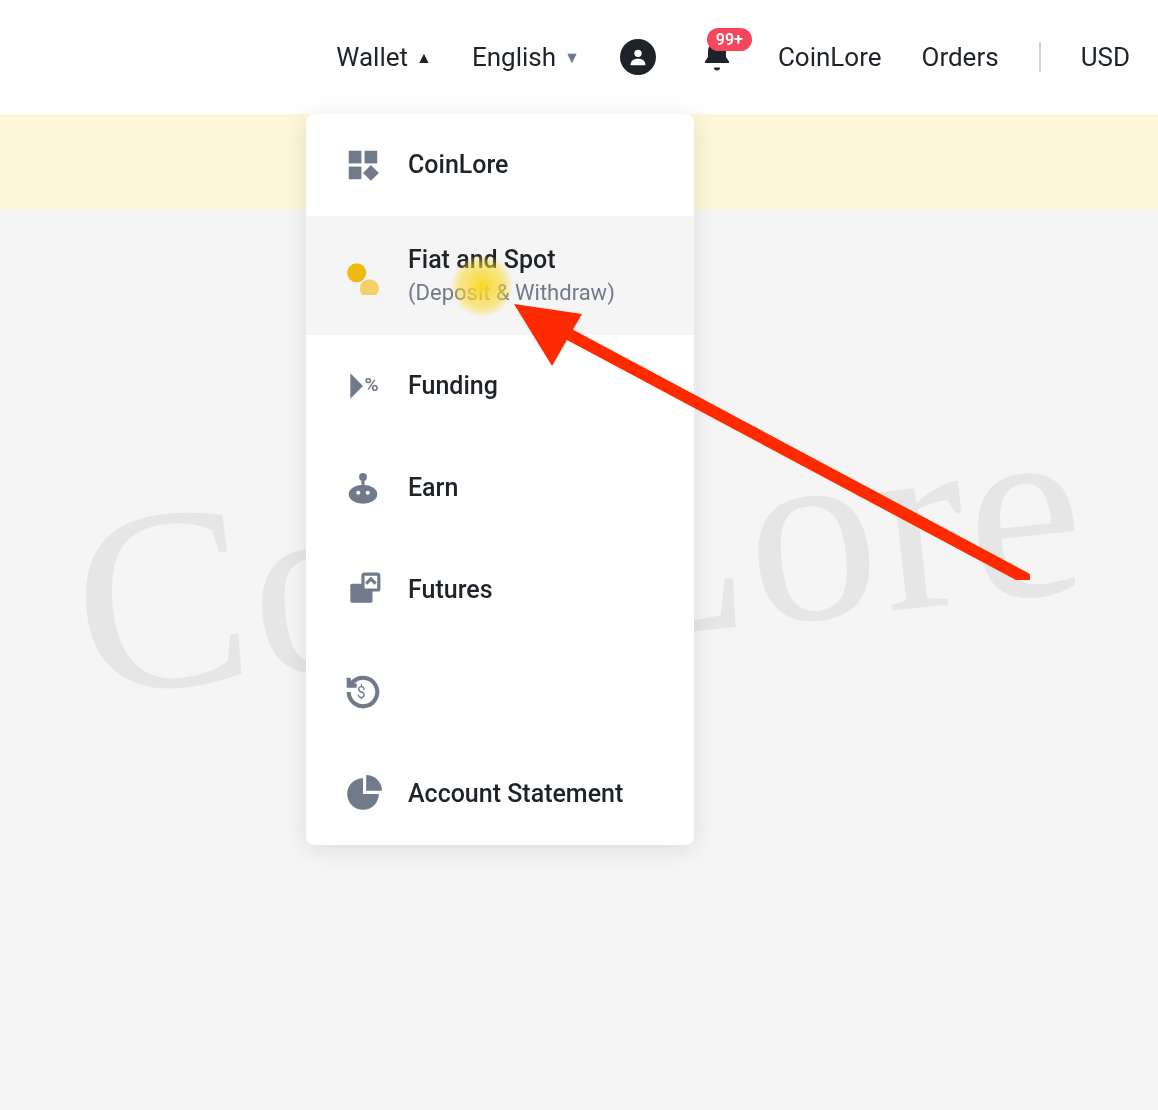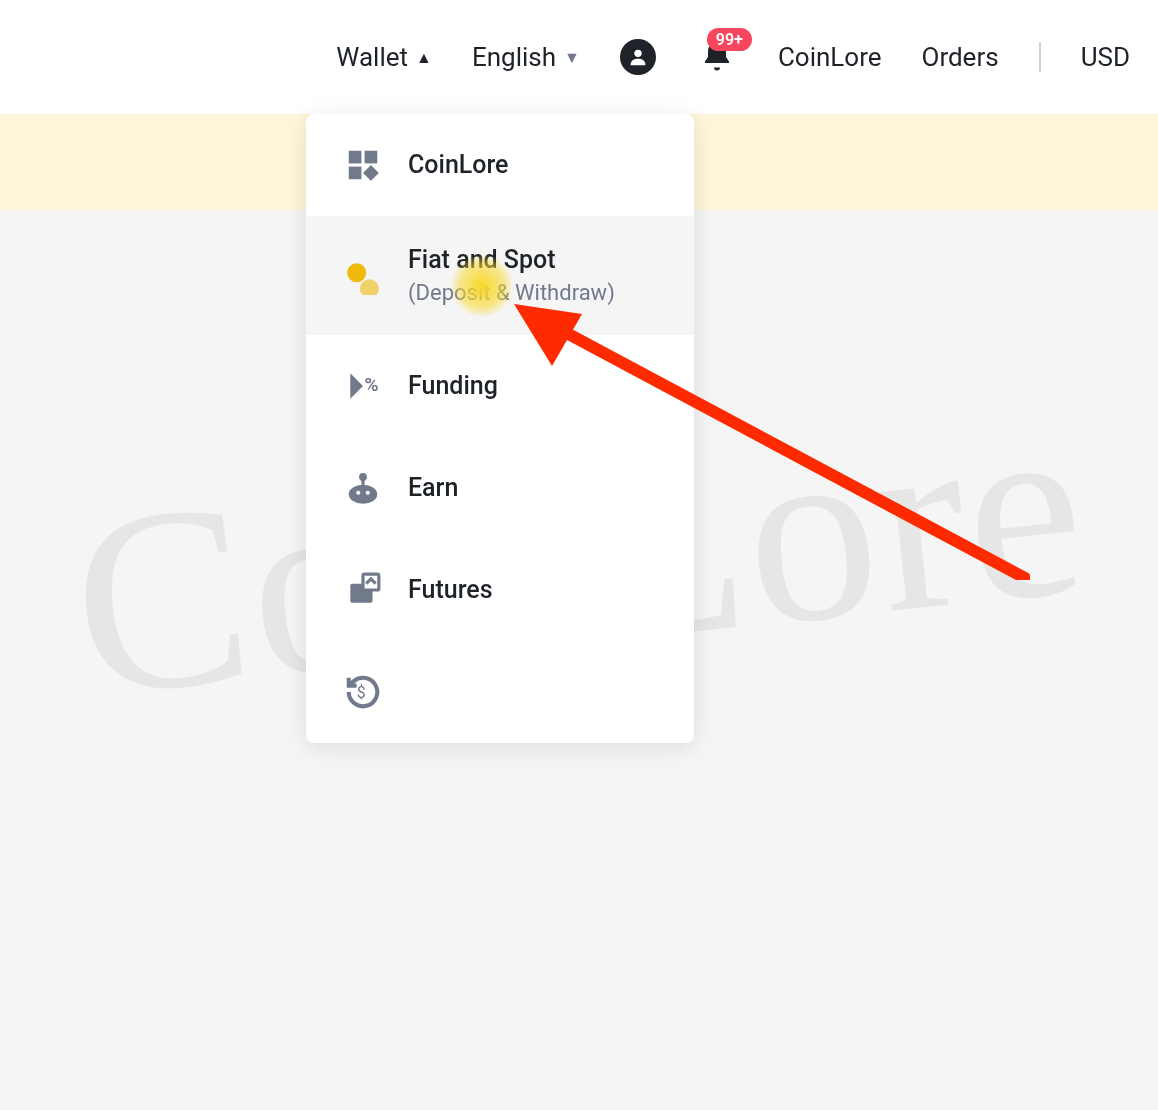--- a/index.html
+++ b/index.html
@@ -290,20 +290,31 @@
   <div class="menu-item">
     <span class="menu-icon">
       <svg viewBox="0 0 24 24" fill="none" stroke="currentColor" stroke-width="2.6">
           <path d="M3 12a9 9 0 1 0 3-6.7L3 8"></path>
           <path d="M3 3v5h5" fill="none"></path>
           <text x="8" y="16" font-size="10" fill="currentColor" stroke="none">$</text>
         </svg>
     </span>
   </div>
 
+  <div class="menu-item">
+    <span class="menu-icon">
+      <svg viewBox="0 0 24 24" fill="currentColor">
+          <path d="M12 2a10 10 0 1 0 10 10h-10z"></path>
+          <path d="M14 0v10h10A10 10 0 0 0 14 0z"></path>
+        </svg>
+    </span>
+    <span class="menu-text">
+      <span>Account Statement</span>
+    </span>
+  </div>
 
 </div>
 
 <div class="highlight-blob" style="top:254px; left:450px;"></div>
 
 <svg class="arrow-svg" viewBox="0 0 560 320">
   <defs></defs>
   <line x1="555" y1="318" x2="76" y2="62" stroke="#ff2a00" stroke-width="12" stroke-linecap="round"></line>
   <polygon points="44,44 112,54 82,106" fill="#ff2a00"></polygon>
 </svg>

